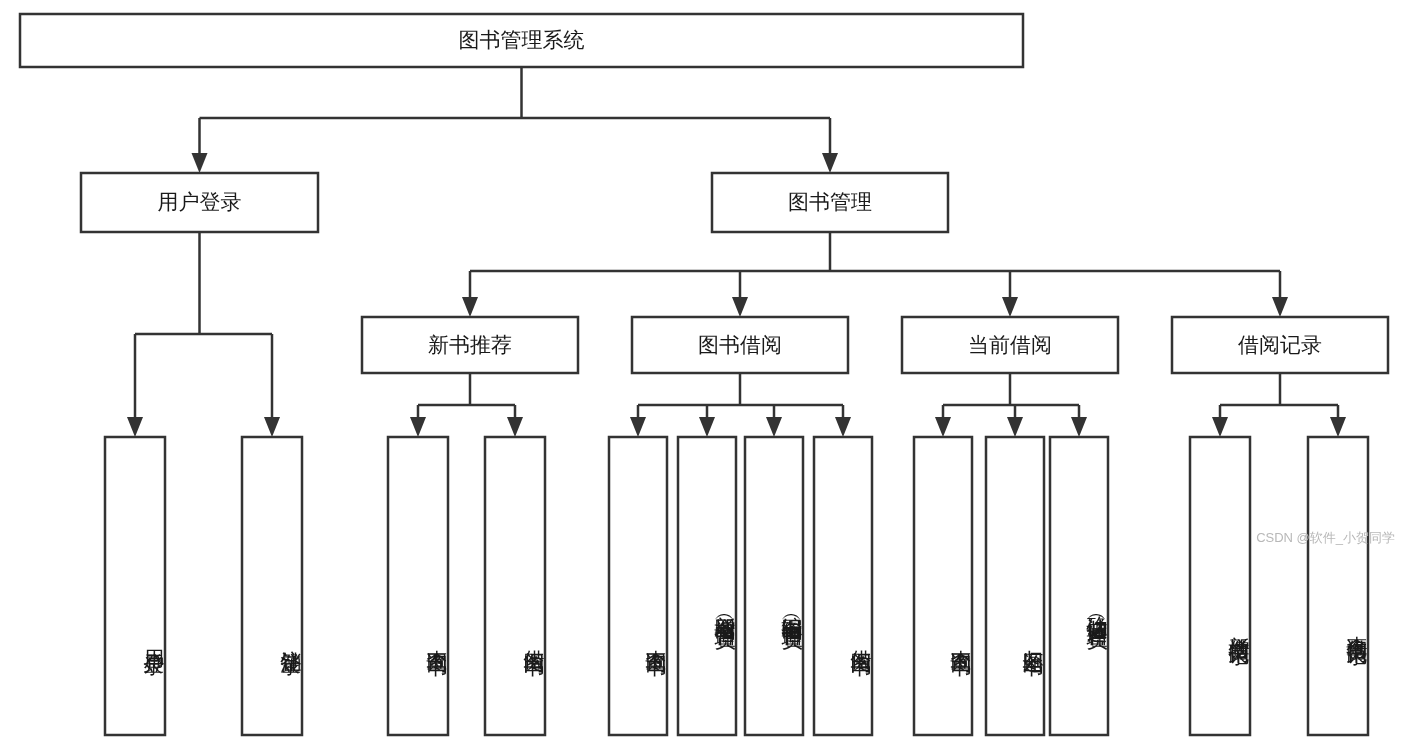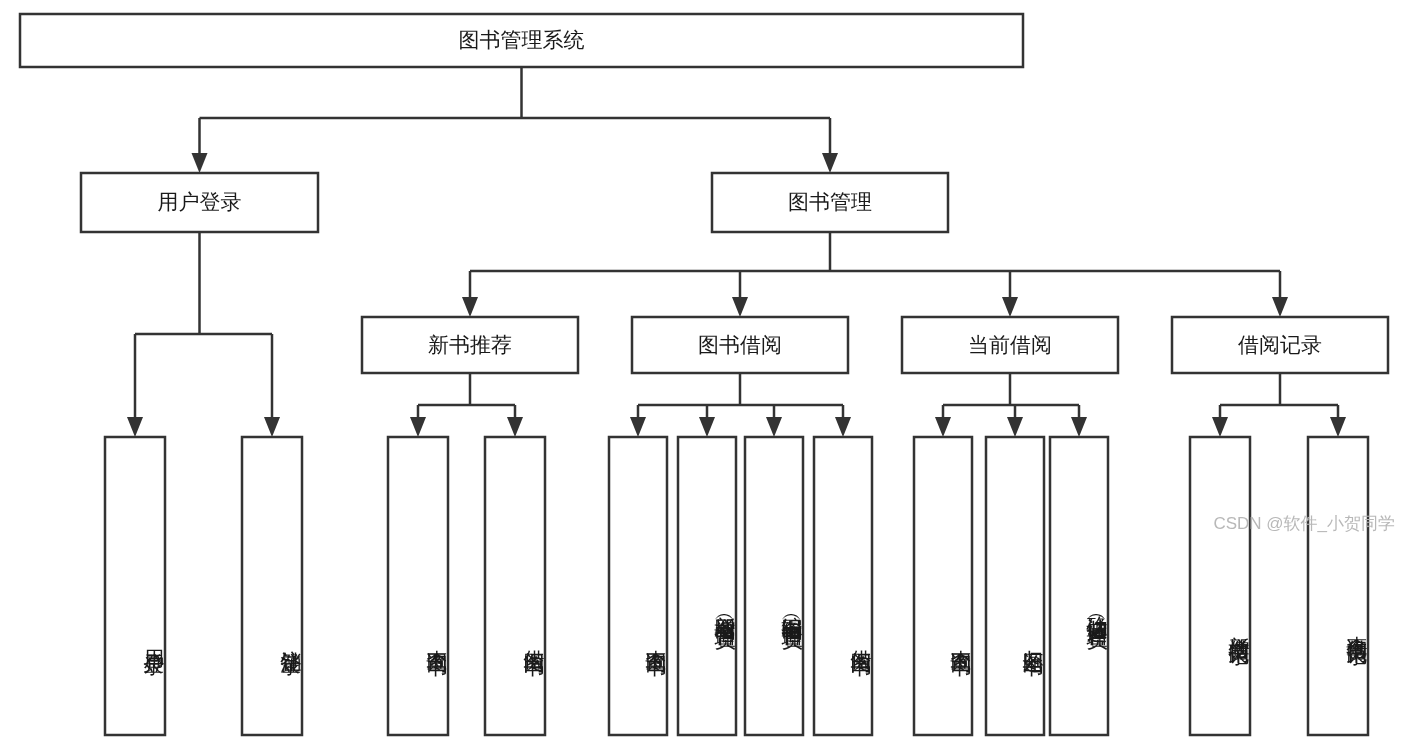--- a/index.html
+++ b/index.html
@@ -59,23 +59,23 @@
     line-height: 1;
     white-space: nowrap;
     display: flex;
     align-items: flex-start;
     justify-content: center;
     pointer-events: none;
   }
   .watermark {
     position: absolute;
     right: 10px;
-    bottom: 16px;
-    font-family: "Liberation Sans", sans-serif;
-    font-size: 17px;
+    bottom: 4px;
+    font-family: "Liberation Sans", sans-serif;
+    font-size: 13px;
     color: #b8b8b8;
     white-space: nowrap;
     user-select: none;
   }
 </style>
 </head>
 <body>
 
 <div id="diagram-root">
 

